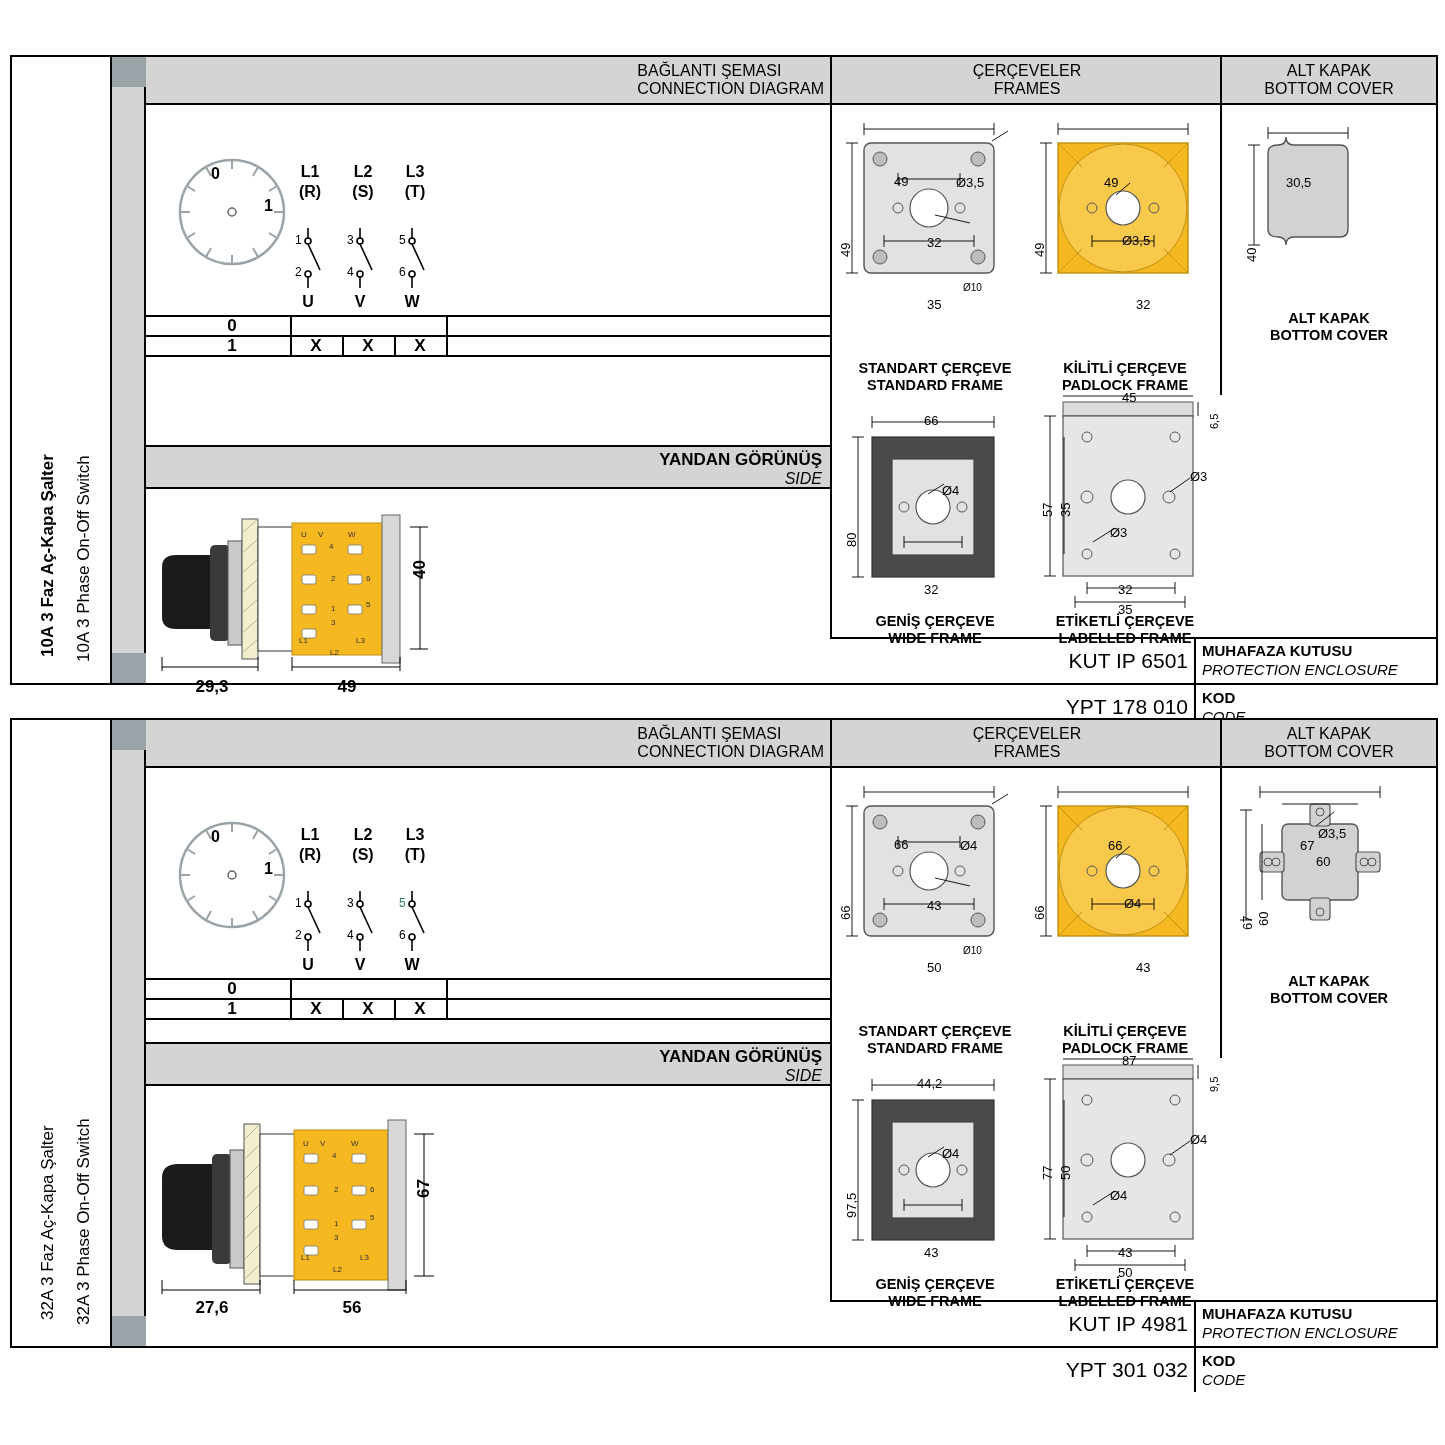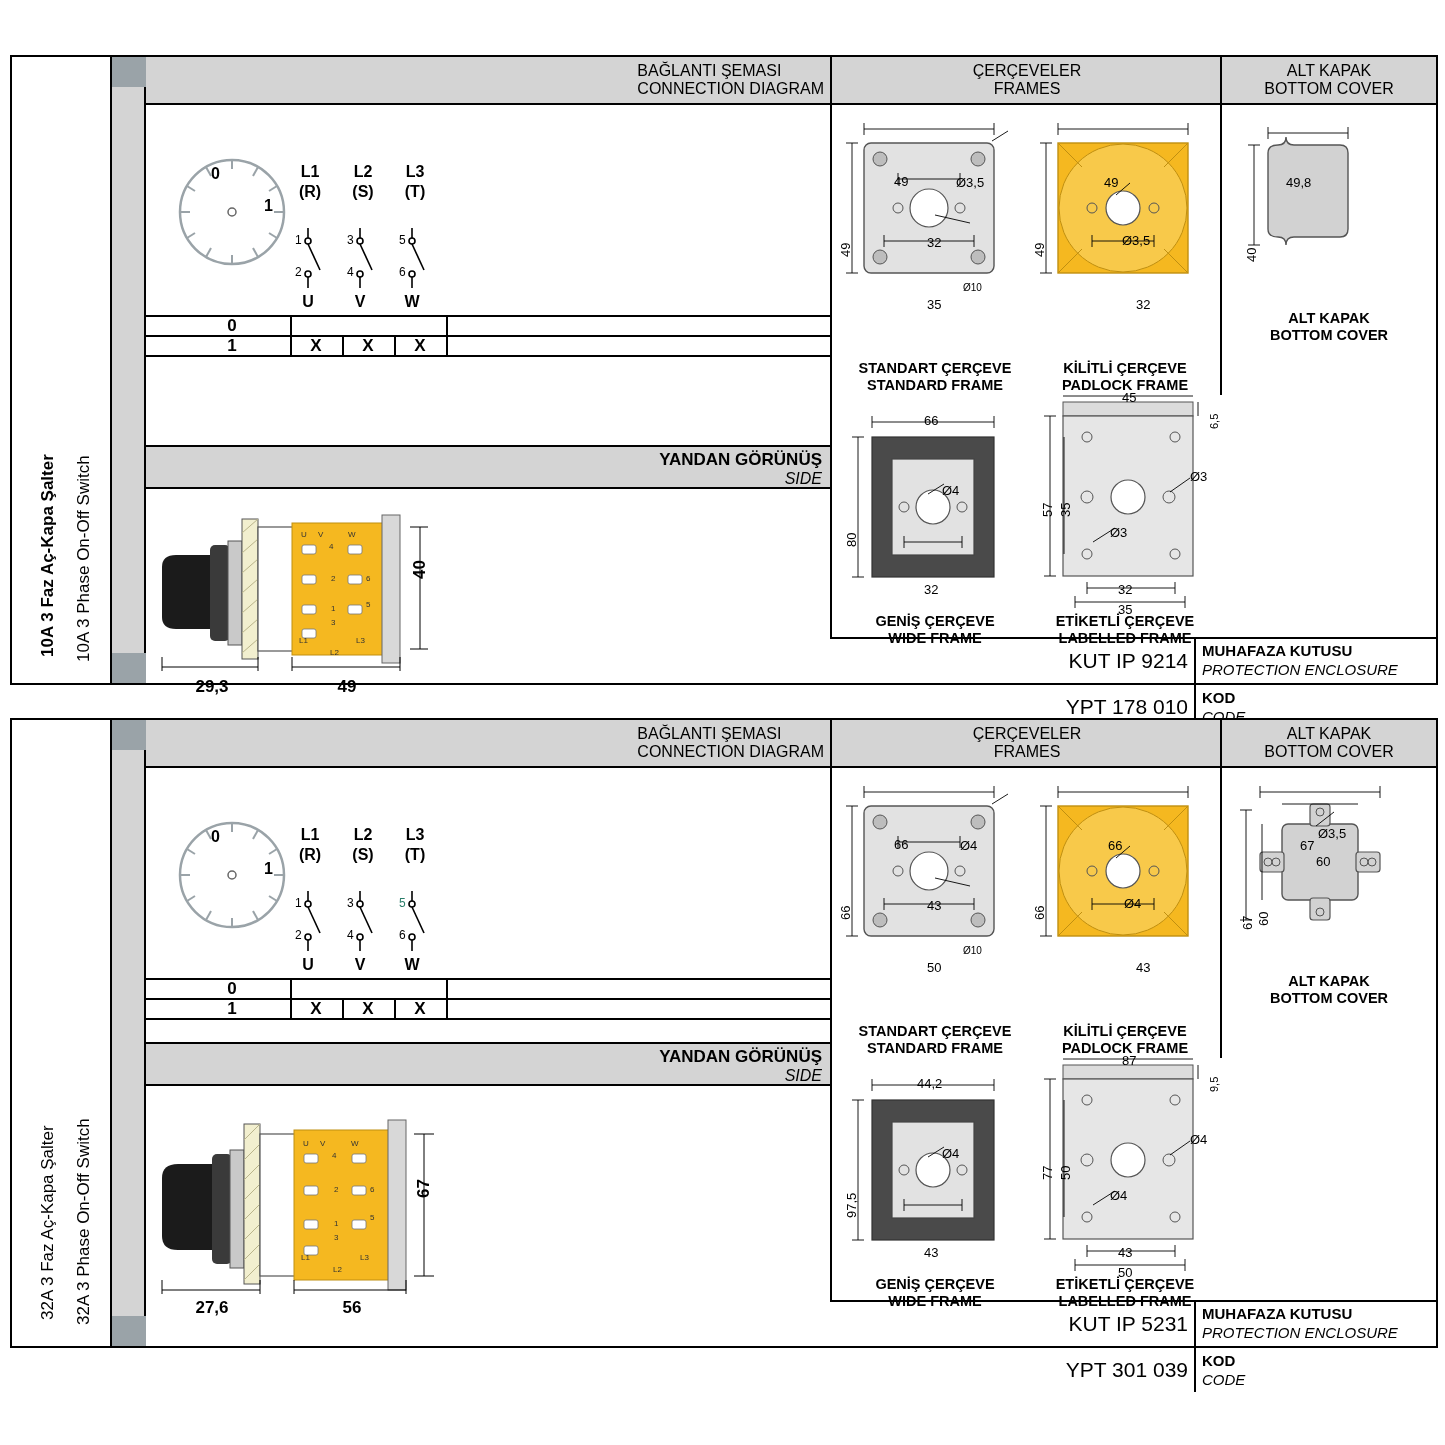--- a/index.html
+++ b/index.html
@@ -410,32 +410,32 @@
       <path d="M38 38 q0 -8 10 -8 q8 0 8 -8 q0 8 8 8 l46 0 q8 0 8 8 l0 76 q0 8 -8 8 l-46 0 q-8 0 -8 8 q0 -8 -8 -8 q-10 0 -10 -8 Z" fill="#d2d2d2" stroke="#555" stroke-width="1.4"></path>
       <g stroke="#000" stroke-width="0.9">
         <line x1="38" y1="18" x2="118" y2="18"></line>
         <line x1="38" y1="12" x2="38" y2="24"></line>
           <line x1="118" y1="12" x2="118" y2="24"></line>
         <line x1="24" y1="30" x2="24" y2="130"></line>
         <line x1="18" y1="30" x2="30" y2="30"></line>
           <line x1="18" y1="130" x2="30" y2="130"></line>
       </g>
     </svg>
-    <div class="lbl" style="left:1274px; top:118px; font-size:13px;">49,8</div>
+    <div class="lbl" style="left:1274px; top:118px; font-size:13px;">30,5</div>
     <div class="lbl" style="left:1232px; top:205px; font-size:13px; transform:rotate(-90deg); transform-origin:0 0;">40</div>
     <div class="capt" style="left:1210px; top:253px; width:214px;">
       <span>ALT KAPAK</span><br>
       <span>BOTTOM COVER</span>
     </div>
 
     <div class="hline" style="left:818px; top:580px; width:608px;"></div>
     <div class="hline" style="left:818px; top:626px; width:608px;"></div>
     <div class="vline" style="left:1182px; top:580px; height:48px;"></div>
     <div class="vline" style="left:1182px; top:626px; height:46px;"></div>
-    <div class="lbl" style="left:840px; top:592px; width:336px; text-align:right; font-size:21px;">KUT IP 9214</div>
+    <div class="lbl" style="left:840px; top:592px; width:336px; text-align:right; font-size:21px;">KUT IP 6501</div>
     <div class="lbl b" style="left:1190px; top:585px; font-size:15px;">MUHAFAZA KUTUSU</div>
     <div class="lbl i" style="left:1190px; top:604px; font-size:15px;">PROTECTION ENCLOSURE</div>
     <div class="lbl" style="left:840px; top:638px; width:336px; text-align:right; font-size:21px;">YPT 178 010</div>
     <div class="lbl b" style="left:1190px; top:632px; font-size:15px;">KOD</div>
     <div class="lbl i" style="left:1190px; top:651px; font-size:15px;">CODE</div>
   </div>
 
   <div class="panel" id="panel-2">
 
     <div class="vstrip">
@@ -787,21 +787,21 @@
     <div class="lbl" style="left:1306px; top:106px; font-size:13px;">Ø3,5</div>
     <div class="capt" style="left:1210px; top:253px; width:214px;">
       <span>ALT KAPAK</span><br>
       <span>BOTTOM COVER</span>
     </div>
 
     <div class="hline" style="left:818px; top:580px; width:608px;"></div>
     <div class="hline" style="left:818px; top:626px; width:608px;"></div>
     <div class="vline" style="left:1182px; top:580px; height:48px;"></div>
     <div class="vline" style="left:1182px; top:626px; height:46px;"></div>
-    <div class="lbl" style="left:840px; top:592px; width:336px; text-align:right; font-size:21px;">KUT IP 5231</div>
+    <div class="lbl" style="left:840px; top:592px; width:336px; text-align:right; font-size:21px;">KUT IP 4981</div>
     <div class="lbl b" style="left:1190px; top:585px; font-size:15px;">MUHAFAZA KUTUSU</div>
     <div class="lbl i" style="left:1190px; top:604px; font-size:15px;">PROTECTION ENCLOSURE</div>
-    <div class="lbl" style="left:840px; top:638px; width:336px; text-align:right; font-size:21px;">YPT 301 039</div>
+    <div class="lbl" style="left:840px; top:638px; width:336px; text-align:right; font-size:21px;">YPT 301 032</div>
     <div class="lbl b" style="left:1190px; top:632px; font-size:15px;">KOD</div>
     <div class="lbl i" style="left:1190px; top:651px; font-size:15px;">CODE</div>
   </div>
 
 </div>
 
 </body></html>

